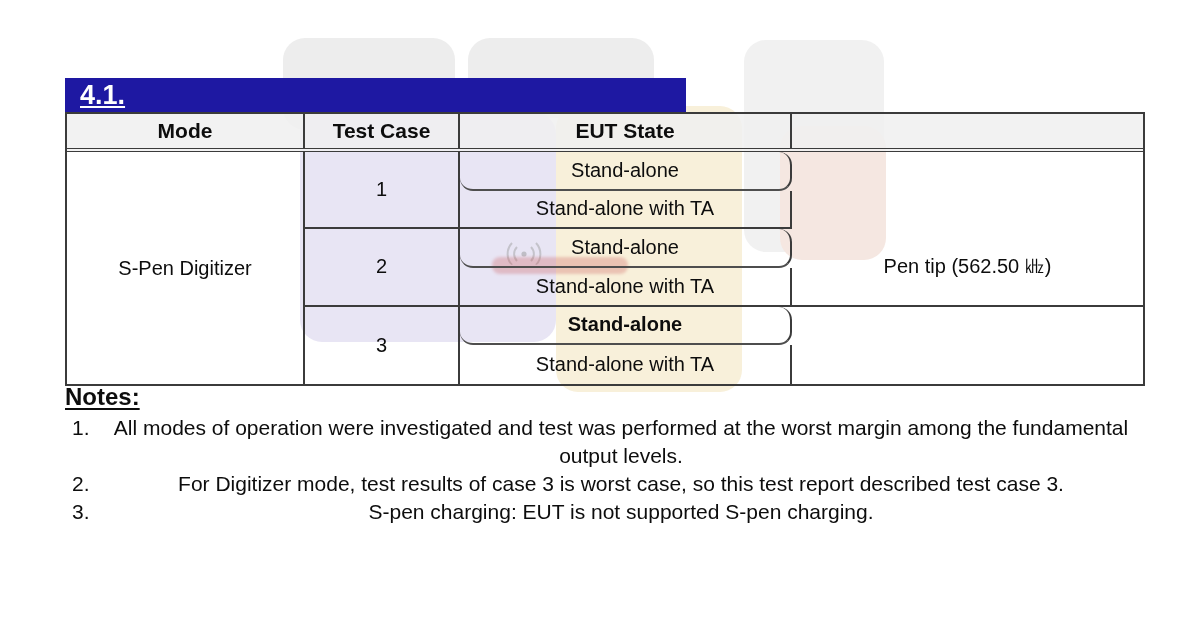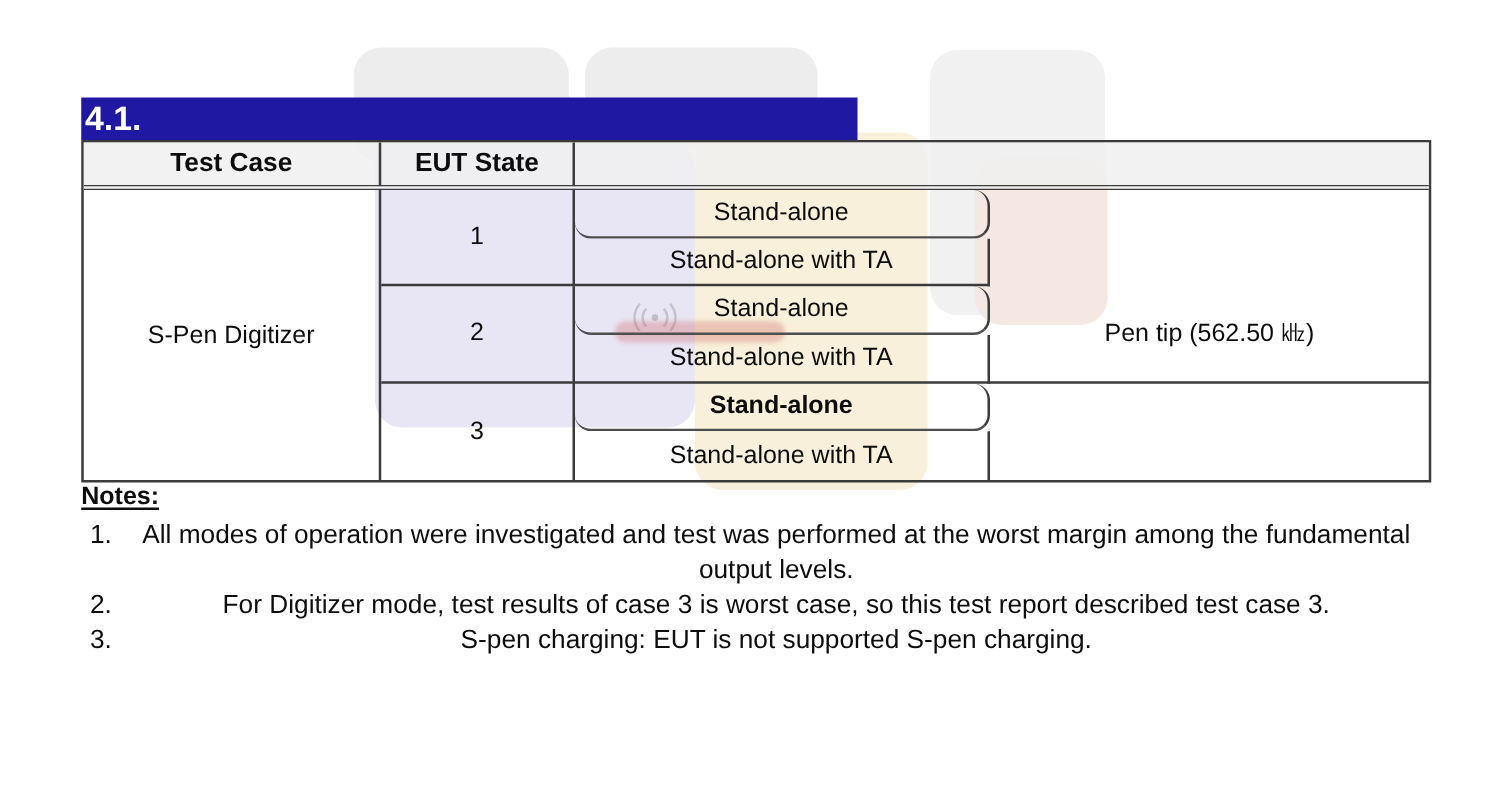--- a/index.html
+++ b/index.html
@@ -23,21 +23,21 @@
     background:var(--watermark-red);opacity:.28;filter:blur(1.5px);}
   
   .content{position:absolute;inset:0;z-index:1;}
   
   .heading{
     position:absolute;left:65px;top:78px;width:621px;height:34px;
     background:var(--heading-bg);color:var(--heading-text);
     font-size:27px;font-weight:bold;display:flex;align-items:center;
     white-space:nowrap;
   }
-  .hnum{display:inline-block;width:95px;padding-left:3px;box-sizing:border-box;}
+  .hnum{display:inline-block;width:95px;padding-left:15px;box-sizing:border-box;text-decoration:underline;}
   
   .tbl{
     position:absolute;left:65px;top:112px;width:1080px;box-sizing:border-box;
     border:2px solid var(--table-border);
   }
   .thead,.tbody{display:grid;grid-template-columns:238px 155px 332px 1fr;}
   .thead{
     height:34px;background:rgba(240,240,240,0.85);
     border-bottom:4px double var(--table-border);
   }
@@ -62,21 +62,21 @@
   .d2{grid-column:4;grid-row:3/5;}
   .d3{grid-column:4;grid-row:5/7;}
   .block-end{border-bottom:2px solid var(--table-border);}
   .sub-end{border-bottom:2px solid #4e4e4e;border-radius:13px;}
   .bold{font-weight:bold;}
   
   .notes{position:absolute;left:65px;top:383px;width:1080px;font-size:21px;line-height:28px;}
   .notes-label{
     font-weight:bold;text-decoration:underline;
     text-decoration-thickness:2px;text-underline-offset:3px;
-    font-size:20px;margin-bottom:3px;
+    font-size:24px;margin-bottom:3px;
   }
   .note-item{display:flex;align-items:flex-start;}
   .note-num{flex:0 0 32px;padding-left:7px;box-sizing:border-box;}
   .note-text{flex:1;max-width:1056px;text-align:center;}
 </style>
 </head>
 <body>
 
 <div class="watermark">
   <div class="wm wm-blob1"></div>
@@ -96,20 +96,21 @@
 </div>
 
 <div class="content">
 
   <div class="heading">
     <span class="hnum">4.1.</span>
   </div>
 
   <div class="tbl">
     <div class="thead">
+      <div class="th vline">Mode</div>
       <div class="th vline">Test Case</div>
       <div class="th vline">EUT State</div>
     </div>
     <div class="tbody">
       <div class="cell mode-cell vline">S-Pen Digitizer</div>
 
       <div class="cell tc1 vline block-end">1</div>
       <div class="cell eut r1 vline sub-end">Stand-alone</div>
       <div class="cell eut r2 vline block-end">Stand-alone with TA</div>
 

